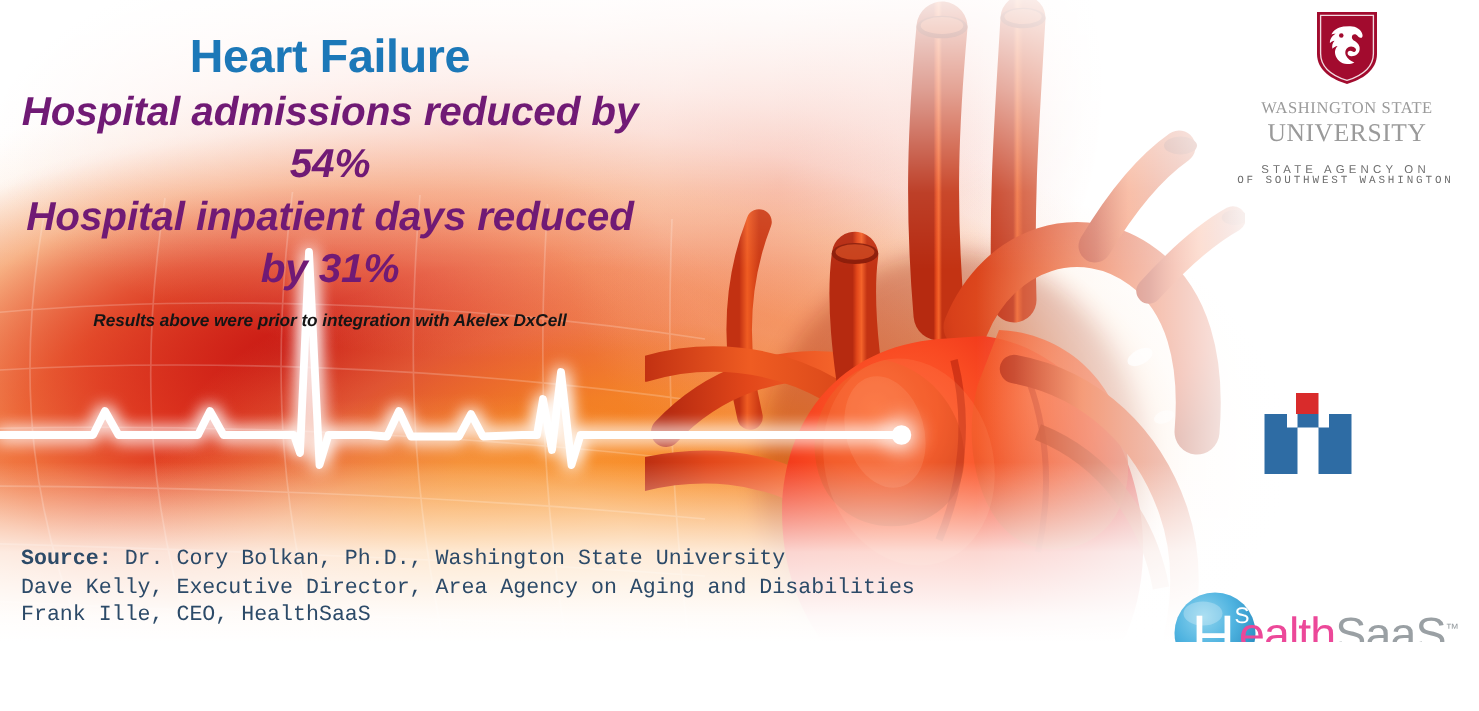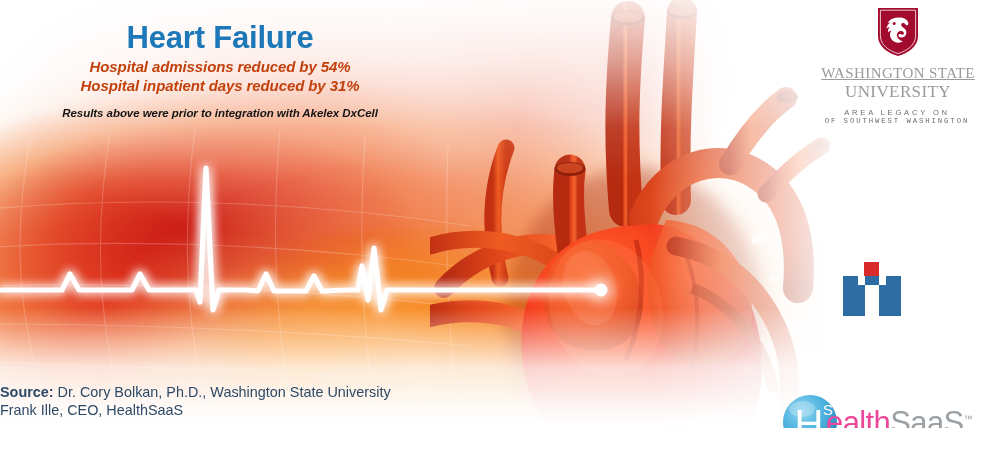--- a/index.html
+++ b/index.html
@@ -131,59 +131,59 @@
     text-align: center;
   }
   #title-heart-failure {
     font-size: 31px;
     font-weight: bold;
     color: #1c78b8;
     letter-spacing: -0.2px;
     line-height: 1.18;
   }
   .stat-line {
-    font-size: 15px;
+    font-size: 27px;
     font-weight: bold;
     font-style: italic;
-    color: #c2410c;
+    color: #701a75;
     line-height: 1.30;
     letter-spacing: -0.1px;
   }
   #results-note {
     margin-top: 11px;
     font-size: 11.5px;
     font-weight: bold;
     font-style: italic;
     color: #151515;
     letter-spacing: -0.05px;
   }
 
   
   #source-caption {
     position: absolute;
-    left: 0; bottom: 8px;
-    font-family: Liberation Sans, sans-serif;
+    left: 14px; bottom: 8px;
+    font-family: Liberation Mono, monospace;
     font-size: 14.4px;
     line-height: 1.30;
     color: #2c4a68;
   }
   #source-caption .src-label { font-weight: bold; }
 
   
   .logo-block { position: absolute; }
 
   
   #logo-wsu { left: 818px; top: 6px; width: 160px; text-align: center; }
   #wsu-wordmark {
     margin-top: 3px;
     font-family: "Liberation Serif", serif;
     color: #9a9a9a;
     line-height: 1.14;
   }
-  #wsu-wordmark .w-line1 { font-size: 15px; letter-spacing: 0.4px; display: block; text-decoration: underline; }
+  #wsu-wordmark .w-line1 { font-size: 11px; letter-spacing: 0.4px; display: block; }
   #wsu-wordmark .w-line2 { font-size: 17px; letter-spacing: 0.4px; display: block; }
 
   
   #logo-aaa { left: 812px; top: 108px; width: 170px; text-align: center; }
   #aaa-top {
     font-size: 7.6px;
     letter-spacing: 2.8px;
     color: #6e6e6e;
     font-weight: normal;
   }
@@ -406,20 +406,21 @@
     <div id="title-heart-failure">Heart Failure</div>
     <div class="stat-line">Hospital admissions reduced by 54%</div>
     <div class="stat-line">Hospital inpatient days reduced by 31%</div>
     <div id="results-note">Results above were prior to integration with Akelex DxCell</div>
   </div>
 
   <div id="source-caption">
     <div>
       <span class="src-label">Source:</span><span> Dr. Cory Bolkan, Ph.D., Washington State University</span>
     </div>
+    <div>Dave Kelly, Executive Director, Area Agency on Aging and Disabilities</div>
     <div>Frank Ille, CEO, HealthSaaS</div>
   </div>
 
   <div class="logo-block" id="logo-wsu">
     <svg width="46" height="52" viewBox="0 0 46 52">
       <path d="M3,2 H43 V30 C43,41 33,47 23,50 C13,47 3,41 3,30 Z" fill="#A20B2E"></path>
       <path d="M5.4,4.2 H40.6 V29.6 C40.6,39.4 31.8,44.8 23,47.6 C14.2,44.8 5.4,39.4 5.4,29.6 Z" fill="none" stroke="#ffffff" stroke-width="0.9" opacity="0.85"></path>
       <g fill="#ffffff">
         <path d="M24.5,11.5 C28.6,11.2 32.2,13.4 33.2,16.6 C33.7,18.2 33.2,19.4 31.8,19.2
                  C30.6,19.0 30.2,17.8 29.2,17.2 C28.0,16.5 26.6,17.0 26.3,18.3
@@ -436,21 +437,21 @@
         <circle cx="19.2" cy="17.6" r="1.5" fill="#A20B2E"></circle>
       </g>
     </svg>
     <div id="wsu-wordmark">
       <span class="w-line1">WASHINGTON STATE</span>
       <span class="w-line2">UNIVERSITY</span>
     </div>
   </div>
 
   <div class="logo-block" id="logo-aaa">
-    <div id="aaa-top">AREA LEGACY ON</div>
+    <div id="aaa-top">STATE AGENCY ON</div>
     <div id="aaa-bottom">OF SOUTHWEST WASHINGTON</div>
   </div>
 
   <div class="logo-block" id="logo-legacy">
     <div id="legacy-row">
       <svg width="62" height="56" viewBox="0 0 62 56">
         <rect x="23" y="0" width="15" height="14" fill="#d92b2b"></rect>
         <path d="M2,14 H17 V23 H24 V14 H38 V23 H45 V14 H60 V54 H2 Z" fill="#2e6ca4"></path>
         <rect x="24" y="23" width="14" height="31" fill="#ffffff"></rect>
       </svg>

